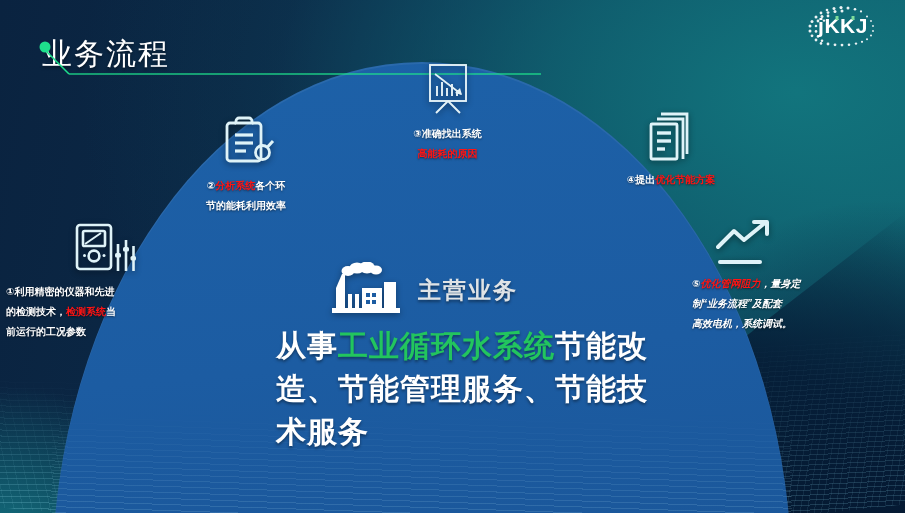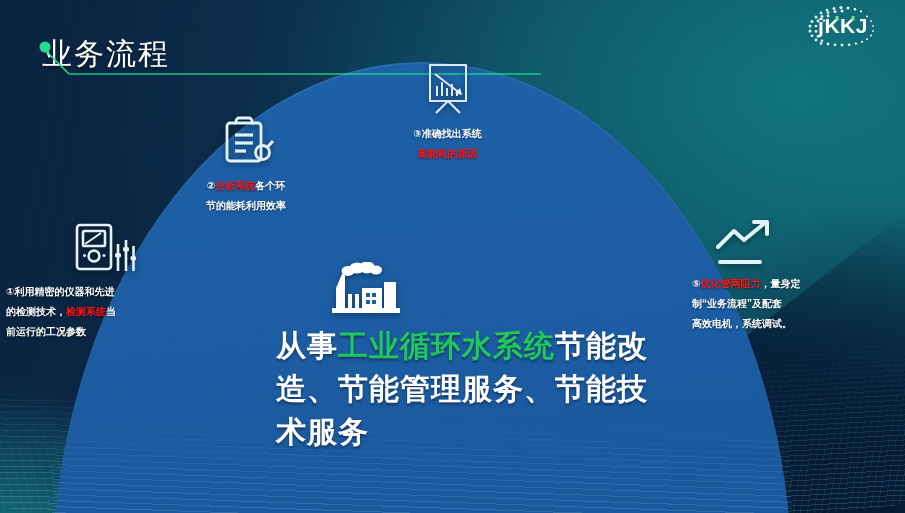--- a/index.html
+++ b/index.html
@@ -130,21 +130,21 @@
   #node2 .txt{ text-align:center; }
 
   #node3{ left:340px; top:62px;  width:215px; }
   #node3 .txt{ text-align:center; }
 
   #node4{ left:566px; top:108px; width:210px; }
   #node4 .txt{ text-align:center; }
 
   #node5{ left:692px; top:218px; width:205px; }
   #node5 .ico{ justify-content:flex-start; padding-left:22px; }
-  #node5 .txt{ text-align:left; }
+  #node5 .txt{ text-align:left;font-style:italic; }
 
   
   .center-block{
     position:absolute; left:262px; top:262px; width:420px;
   }
   .center-head{
     display:flex; align-items:center; gap:14px;
     padding-left:64px;
     margin-bottom:6px;
   }
@@ -282,20 +282,35 @@
         <path d="M18 12 L44 32" stroke-width="1.7"></path>
         <path d="M38 31 L45 33 L43 26" fill="#e4f2f7" stroke="none"></path>
       </svg>
     </div>
     <div class="txt">
         <div><span>③准确找出系统</span></div>
         <div><span class="red">高能耗的原因</span></div>
       </div>
   </div>
 
+  <div class="node" id="node4">
+    <div class="ico">
+      <svg width="56" height="56" viewBox="0 0 56 56" fill="none" stroke="#dff3f8" stroke-width="2.8">
+        <path d="M18 6 h26 v40"></path>
+        <path d="M14 11 h26 v40"></path>
+        <rect x="8" y="16" width="26" height="35" rx="1"></rect>
+        <path d="M14 25 h14" stroke-width="3.4"></path>
+        <path d="M14 33 h14" stroke-width="3.4"></path>
+        <path d="M14 41 h8" stroke-width="3.4"></path>
+      </svg>
+    </div>
+    <div class="txt">
+        <div><span>④提出</span><span class="red">优化节能方案</span></div>
+      </div>
+  </div>
 
   <div class="node" id="node5">
     <div class="ico">
       <svg width="66" height="50" viewBox="0 0 66 50" fill="none" stroke="#dff3f8" stroke-width="4">
         <path d="M4 29 L20 13 L30 22 L52 4" stroke-linecap="round" stroke-linejoin="round"></path>
         <path d="M40 4 L53 4 L53 16" stroke-linecap="round" stroke-linejoin="round"></path>
         <path d="M6 44 H46" stroke-linecap="round"></path>
       </svg>
     </div>
     <div class="txt">
@@ -320,20 +335,21 @@
           <path d="M58 48 L58 20 L70 20 L70 48 Z"></path>
           <rect x="6" y="46" width="68" height="5"></rect>
           <g fill="#1c5ca2">
             <rect x="40" y="31" width="4" height="4"></rect>
               <rect x="46" y="31" width="4" height="4"></rect>
             <rect x="40" y="38" width="4" height="4"></rect>
               <rect x="46" y="38" width="4" height="4"></rect>
           </g>
         </svg>
       </span>
+      <span class="label">主营业务</span>
     </div>
     <div class="center-body">
         <div><span>从事</span><span class="gold">工业循环水系统</span><span>节能改</span></div>
         <div><span>造、节能管理服务、节能技</span></div>
         <div><span>术服务</span></div>
       </div>
   </div>
 
 </div>
 

